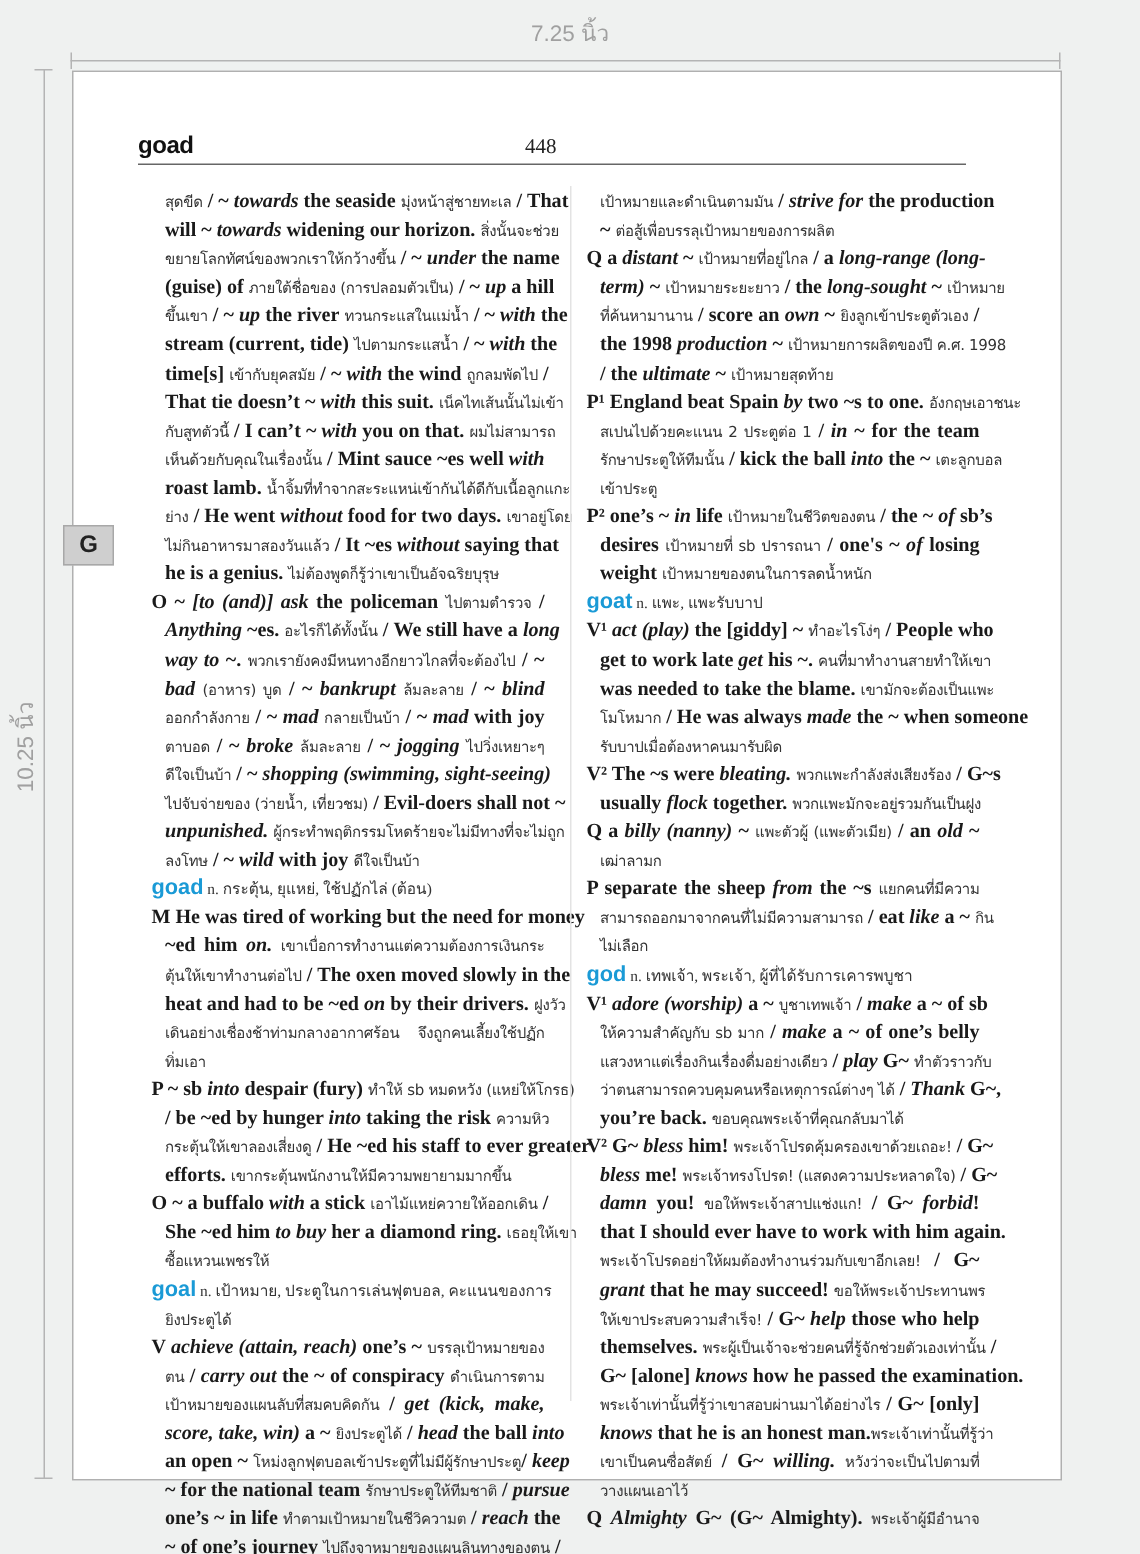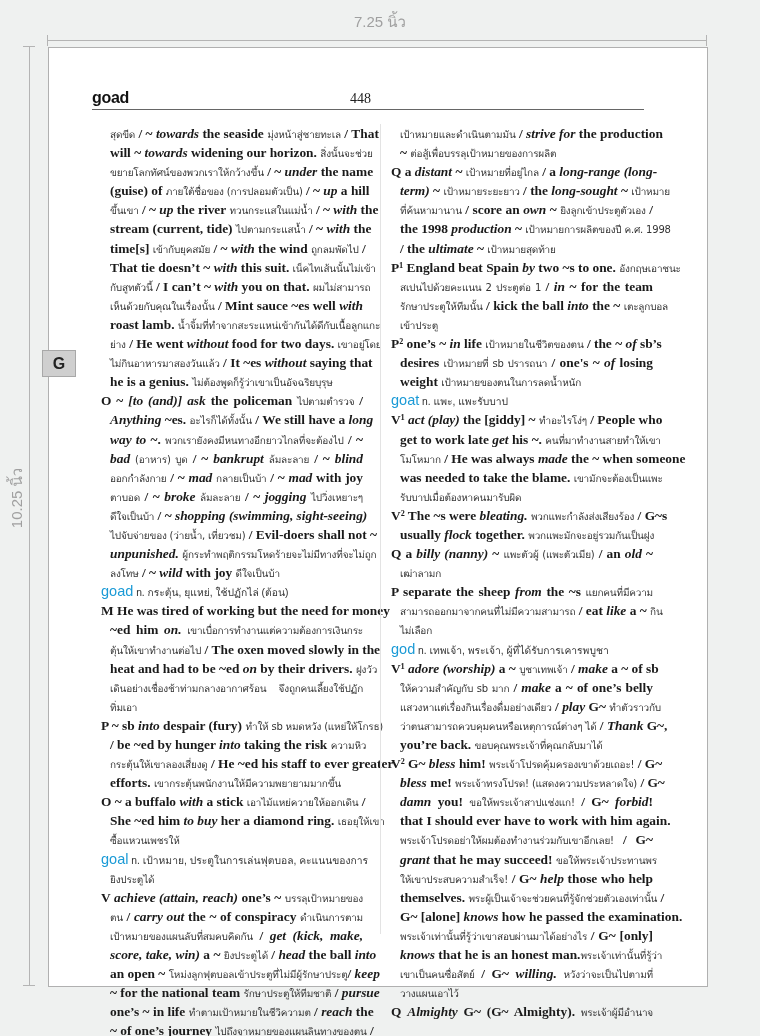--- a/index.html
+++ b/index.html
@@ -23,22 +23,22 @@
   .col { position: absolute; top: 124px; width: 262px; font-size: 13.4px; line-height: 19.1px; color: #1a1a1a; text-align: justify; }
   .col-left { left: 101px; }
   .col-right { left: 391px; }
   .col-divider { position: absolute; left: 380px; top: 124px; width: 1px; height: 810px; background: #e3e3e3; }
   .line { white-space: nowrap; text-align: justify; text-align-last: justify; height: 19.1px; overflow: visible; }
   .line.last { text-align-last: left; }
   .ind { padding-left: 9px; }
   .en { font-weight: bold; }
   .en i { font-style: italic; }
   .th { font-family: "DejaVu Sans", sans-serif; font-size: 10px; font-weight: normal; color: #333; letter-spacing: -0.2px; }
-  .hw { font-family: "Liberation Sans", sans-serif; font-weight: normal; font-size: 14.5px; color: #1a9ad6; }
-  .hw-gloss { font-family: Liberation Sans, sans-serif; font-size: 10.3px; color: #333; }
+  .hw { font-family: "Liberation Sans", sans-serif; font-weight: bold; font-size: 14.5px; color: #1a9ad6; }
+  .hw-gloss { font-family: Liberation Serif, serif; font-size: 10.3px; color: #333; }
 </style>
 </head>
 <body>
 
 <div class="dim-top-label">7.25 นิ้ว</div>
 <div class="dim-top"></div>
 <div class="dim-left"></div>
 <div class="dim-left-label">10.25 นิ้ว</div>
 
 <div class="page"></div>
@@ -114,22 +114,22 @@
     <div class="line"><span class="en">P¹ England beat Spain <i>by</i> two ~s to one.</span> <span class="th">อังกฤษเอาชนะ</span></div>
     <div class="line ind"><span class="th">สเปนไปด้วยคะแนน 2 ประตูต่อ 1</span> <span class="en">/ <i>in</i> ~ for the team</span></div>
     <div class="line ind"><span class="th">รักษาประตูให้ทีมนั้น</span> <span class="en">/ kick the ball <i>into</i> the ~</span> <span class="th">เตะลูกบอล</span></div>
     <div class="line ind last"><span class="th">เข้าประตู</span></div>
     <div class="line"><span class="en">P² one’s ~ <i>in</i> life</span> <span class="th">เป้าหมายในชีวิตของตน</span> <span class="en">/ the ~ <i>of</i> sb’s</span></div>
     <div class="line ind"><span class="en">desires</span> <span class="th">เป้าหมายที่ sb ปรารถนา</span> <span class="en">/ one's ~ <i>of</i> losing</span></div>
     <div class="line ind last"><span class="en">weight</span> <span class="th">เป้าหมายของตนในการลดน้ำหนัก</span></div>
     <div class="line last"><span class="hw">goat</span><span class="hw-gloss"> n. แพะ, แพะรับบาป</span></div>
     <div class="line"><span class="en">V¹ <i>act (play)</i> the [giddy] ~</span> <span class="th">ทำอะไรโง่ๆ</span> <span class="en">/ People who</span></div>
     <div class="line ind"><span class="en">get to work late <i>get</i> his ~.</span> <span class="th">คนที่มาทำงานสายทำให้เขา</span></div>
+    <div class="line ind"><span class="en">was needed to take the blame.</span> <span class="th">เขามักจะต้องเป็นแพะ</span></div>
     <div class="line ind"><span class="th">โมโหมาก</span> <span class="en">/ He was always <i>made</i> the ~ when someone</span></div>
-    <div class="line ind"><span class="en">was needed to take the blame.</span> <span class="th">เขามักจะต้องเป็นแพะ</span></div>
     <div class="line ind last"><span class="th">รับบาปเมื่อต้องหาคนมารับผิด</span></div>
     <div class="line"><span class="en">V² The ~s were <i>bleating.</i></span> <span class="th">พวกแพะกำลังส่งเสียงร้อง</span> <span class="en">/ G~s</span></div>
     <div class="line ind last"><span class="en">usually <i>flock</i> together.</span> <span class="th">พวกแพะมักจะอยู่รวมกันเป็นฝูง</span></div>
     <div class="line"><span class="en">Q a <i>billy (nanny)</i> ~</span> <span class="th">แพะตัวผู้ (แพะตัวเมีย)</span> <span class="en">/ an <i>old</i> ~</span></div>
     <div class="line ind last"><span class="th">เฒ่าลามก</span></div>
     <div class="line"><span class="en">P separate the sheep <i>from</i> the ~s</span> <span class="th">แยกคนที่มีความ</span></div>
     <div class="line ind"><span class="th">สามารถออกมาจากคนที่ไม่มีความสามารถ</span> <span class="en">/ eat <i>like</i> a ~</span> <span class="th">กิน</span></div>
     <div class="line ind last"><span class="th">ไม่เลือก</span></div>
     <div class="line last"><span class="hw">god</span><span class="hw-gloss"> n. เทพเจ้า, พระเจ้า, ผู้ที่ได้รับการเคารพบูชา</span></div>
     <div class="line"><span class="en">V¹ <i>adore (worship)</i> a ~</span> <span class="th">บูชาเทพเจ้า</span> <span class="en">/ <i>make</i> a ~ of sb</span></div>

